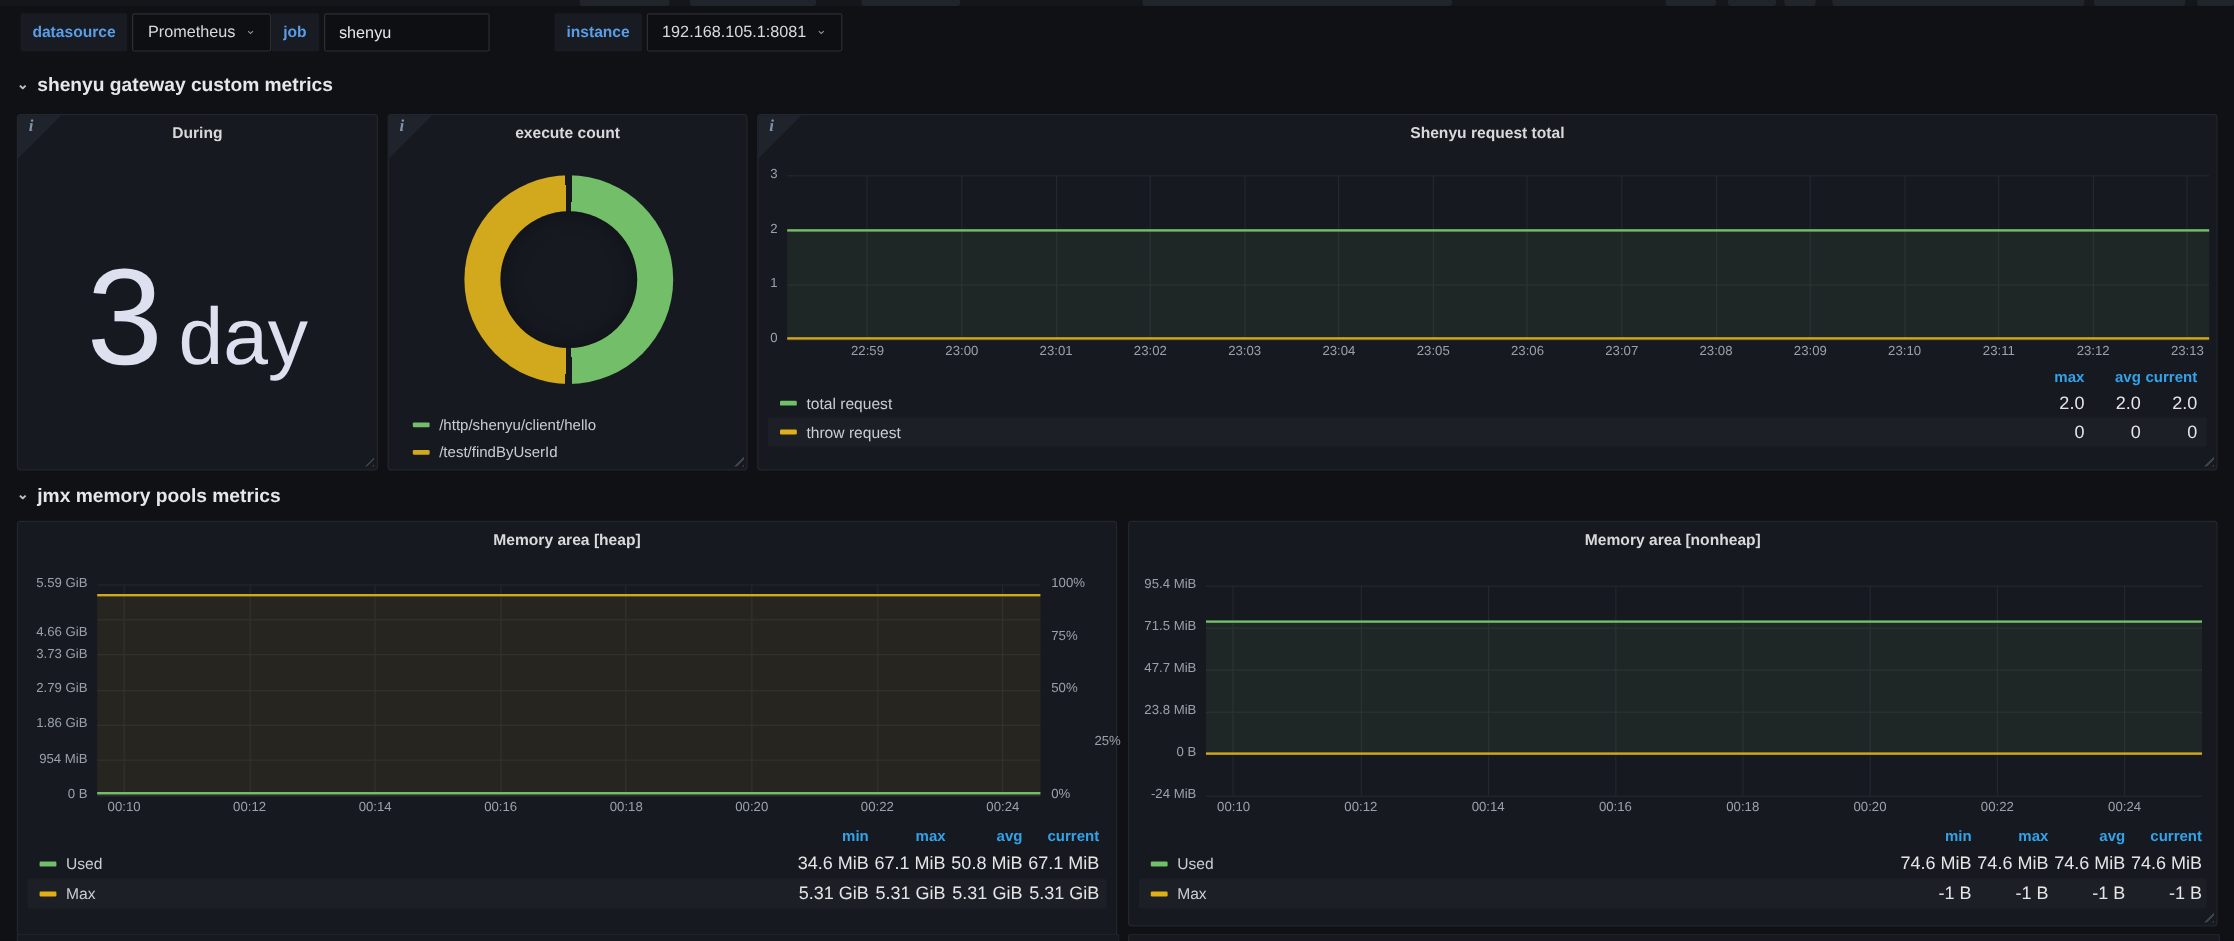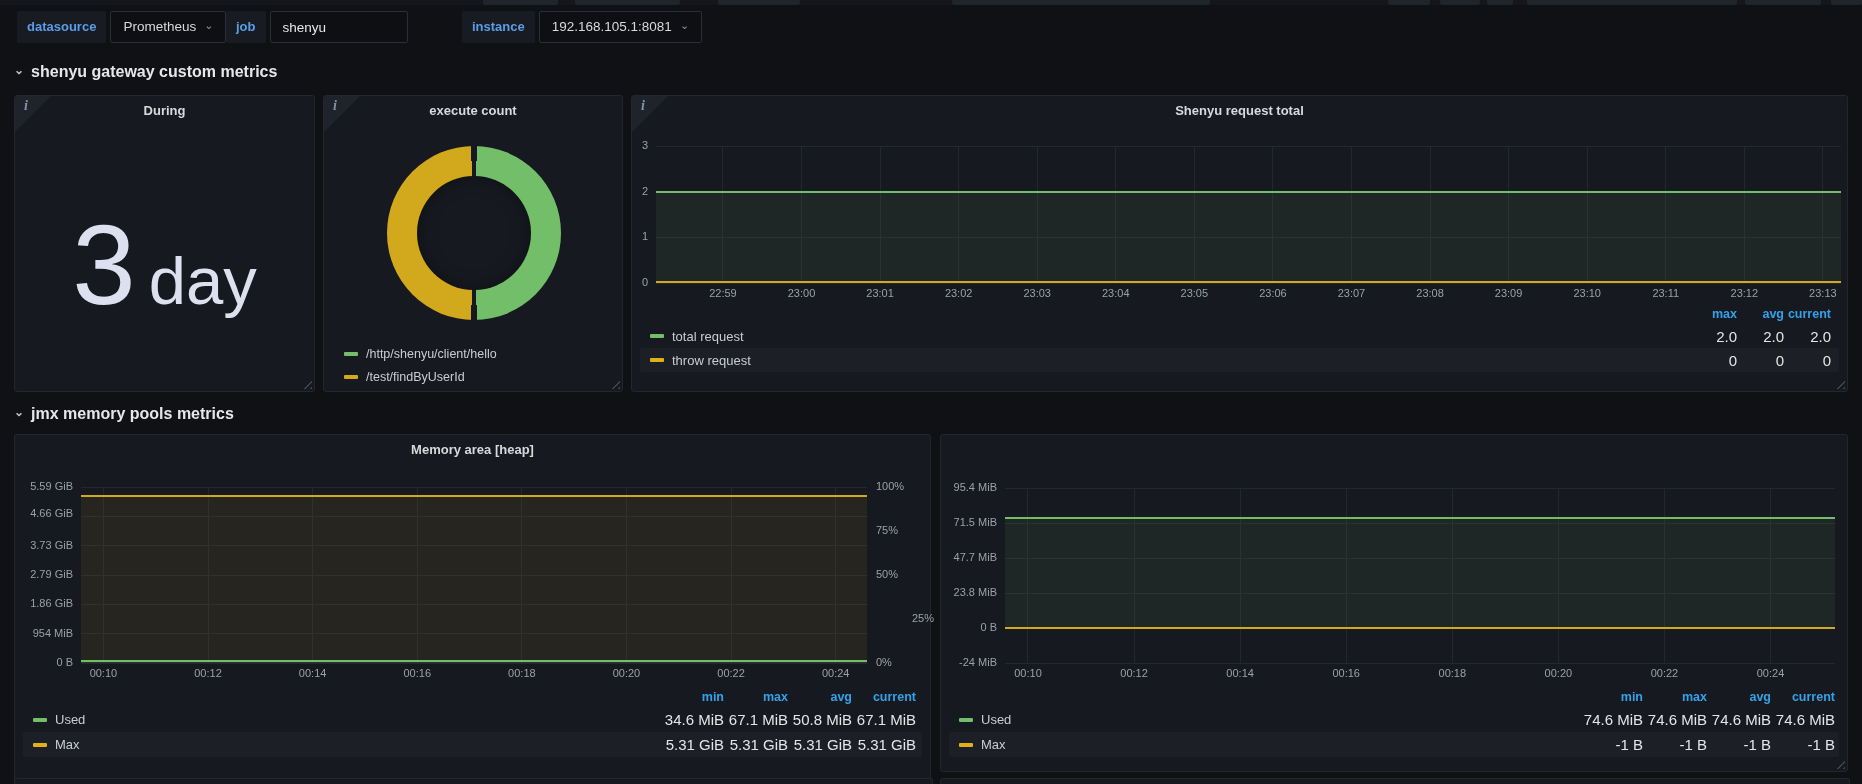--- a/index.html
+++ b/index.html
@@ -232,21 +232,21 @@
         <div class="vgrid" style="left: 440.367px;"></div>
         <div class="vgrid" style="left: 544.984px;"></div>
         <div class="vgrid" style="left: 649.601px;"></div>
         <div class="vgrid" style="left: 754.217px;"></div>
         <div class="sfill" style="top: 8.8246px; height: 167.175px; background: rgba(210, 169, 28, 0.09);"></div>
         <div class="sline" style="top: 7.8246px; background: rgb(210, 169, 28);"></div>
         <div class="sfill" style="top: 173.937px; height: 2.06317px; background: rgba(115, 191, 105, 0.09);"></div>
         <div class="sline" style="top: 172.937px; background: rgb(115, 191, 105);"></div>
       </div>
       <div class="ylab" style="left: 0px; width: 58px; top: 44px;">5.59 GiB</div>
-      <div class="ylab" style="left: 0px; width: 58px; top: 71px;">4.66 GiB</div>
+      <div class="ylab" style="left: 0px; width: 58px; top: 85px;">4.66 GiB</div>
       <div class="ylab" style="left: 0px; width: 58px; top: 102.667px;">3.73 GiB</div>
       <div class="ylab" style="left: 0px; width: 58px; top: 132px;">2.79 GiB</div>
       <div class="ylab" style="left: 0px; width: 58px; top: 161.333px;">1.86 GiB</div>
       <div class="ylab" style="left: 0px; width: 58px; top: 190.667px;">954 MiB</div>
       <div class="ylab" style="left: 0px; width: 58px; top: 220px;">0 B</div>
       <div class="rlab" style="left: 861px; top: 44px;">100%</div>
       <div class="rlab" style="left: 861px; top: 88px;">75%</div>
       <div class="rlab" style="left: 861px; top: 132px;">50%</div>
       <div class="rlab" style="left: 861px; top: 176px; margin-left: 36px;">25%</div>
       <div class="rlab" style="left: 861px; top: 220px;">0%</div>
@@ -283,20 +283,21 @@
           </div>
           <div class="lval" style="width: 64px;">5.31 GiB</div>
           <div class="lval" style="width: 64px;">5.31 GiB</div>
           <div class="lval" style="width: 64px;">5.31 GiB</div>
           <div class="lval" style="width: 64px;">5.31 GiB</div>
         </div>
       </div>
     </div>
 
   <div class="panel" style="left:940px;top:434px;width:908px;height:338px">
+    <div class="ptitle">Memory area [nonheap]</div>
     <div class="rsz"></div>
   <div class="plot" style="left: 64px; top: 53px; width: 830px; height: 175px;">
         <div class="hgrid" style="top: -0.5px;"></div>
         <div class="hgrid" style="top: 34.5px;"></div>
         <div class="hgrid" style="top: 69.5px;"></div>
         <div class="hgrid" style="top: 104.5px;"></div>
         <div class="hgrid" style="top: 139.5px;"></div>
         <div class="hgrid" style="top: 174.5px;"></div>
         <div class="vgrid" style="left: 22.491px;"></div>
         <div class="vgrid" style="left: 128.565px;"></div>

